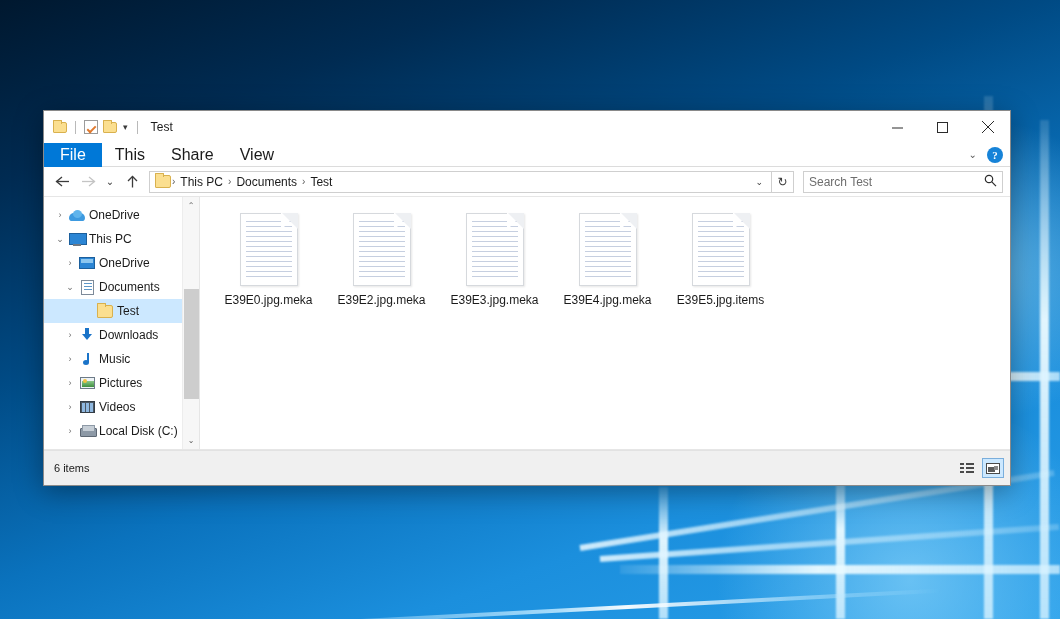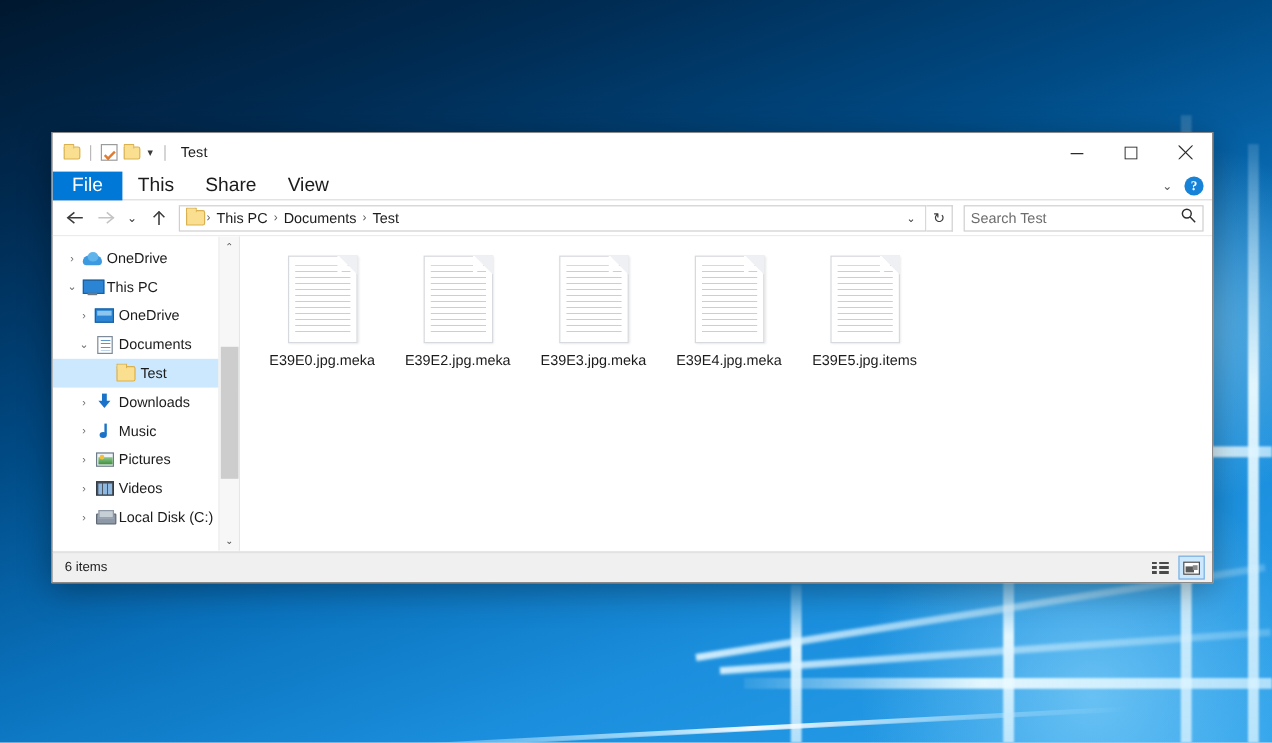--- a/index.html
+++ b/index.html
@@ -275,21 +275,21 @@
     clip-path: polygon(0 0, 100% 0, 100% 100%);
     transform: scaleX(-1);
   }
   .file-name {
     margin-top: 7px; font-size: 12px; color:#1b1b1b; text-align:center;
     white-space: nowrap;
   }
 
   
   .statusbar {
-    height: 25px; min-height:25px;
+    height: 35px; min-height:25px;
     background:#f0f0f0;
     display:flex; align-items:center;
     padding: 0 6px 0 10px;
     border-top: 1px solid #e2e2e2;
   }
   .status-text { font-size: 11px; color:#1b1b1b; }
   .view-btns { margin-left:auto; display:flex; align-items:center; gap:4px; }
   .vbtn {
     width: 22px; height: 20px; display:flex; align-items:center; justify-content:center;
   }

